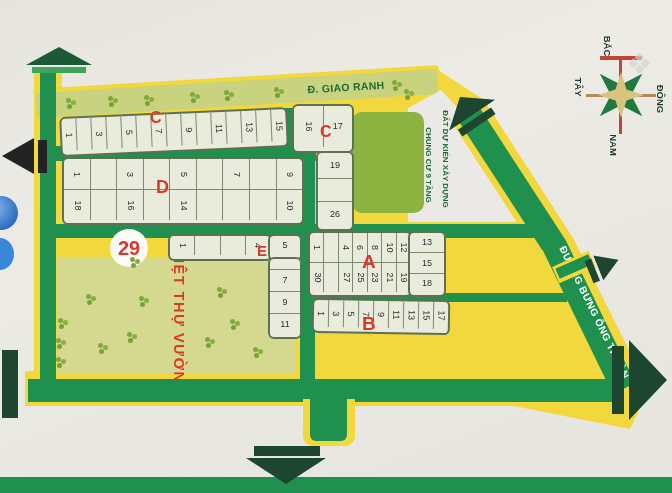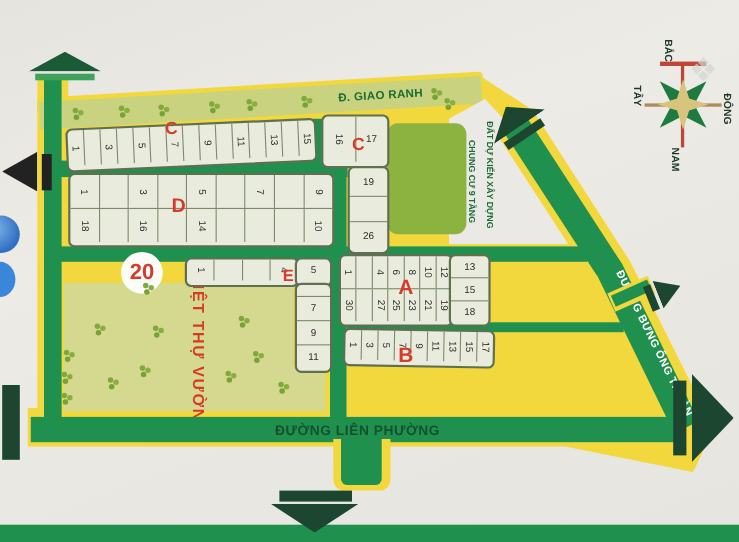--- a/index.html
+++ b/index.html
@@ -69,29 +69,28 @@
   <div class="abs road" style="left:40px;top:146px;width:276px;height:15px;"></div>
   <div class="abs road" style="left:300px;top:146px;width:15px;height:247px;"></div>
   <div class="abs road" style="left:282px;top:108px;width:14px;height:42px;"></div>
   <div class="abs road" style="left:40px;top:224px;width:494px;height:14px;"></div>
   <div class="abs road" style="left:315px;top:293px;width:252px;height:9px;"></div>
 
   <div class="abs garden"></div>
   <div class="abs vtext" style="left:114px;top:302px;width:128px;height:18px;color:var(--red);font-weight:bold;font-size:14.5px;letter-spacing:1.5px;text-align:center;white-space:nowrap;">BIỆT THỰ VƯỜN</div>
 
   <div class="abs road" style="left:28px;top:379px;width:590px;height:23px;"></div>
-  <div class="abs" style="left:250px;top:384px;width:150px;font-size:12.5px;font-weight:bold;color:var(--lp_text);letter-spacing:.5px;text-align:center;white-space:nowrap;">ĐƯỜNG LIÊN PHƯỜNG</div>
 
   <div class="abs yellow" style="left:303px;top:399px;width:52px;height:47px;border-radius:0 0 10px 10px;"></div>
   <div class="abs road" style="left:310px;top:399px;width:37px;height:42px;border-radius:0 0 6px 6px;"></div>
 
   <div class="abs road" style="left:0px;top:477px;width:672px;height:16px;"></div>
 
   <div class="abs badge35">
-      <span>20</span>
+      <span>29</span>
     </div>
 
   <div>
     <div class="abs" style="left:600px;top:56px;width:42px;height:4px;background:#bf4537;"></div>
     <div class="abs" style="left:619px;top:58px;width:3px;height:76px;background:#bf4537;"></div>
     <div class="abs" style="left:586px;top:94px;width:70px;height:3px;background:#b08a5f;"></div>
     <div class="abs star" style="left:591px;top:65px;width:60px;height:60px;background:#1e7a3e;transform:rotate(45deg);"></div>
     <div class="abs star" style="left:598px;top:72px;width:46px;height:46px;background:#d8c47c;"></div>
     <div class="abs vtext" style="left:590px;top:40px;width:34px;height:12px;font-size:9.5px;font-weight:bold;color:#1d3a28;text-align:center;">BẮC</div>
     <div class="abs vtext" style="left:643px;top:93px;width:34px;height:12px;font-size:9.5px;font-weight:bold;color:#1d3a28;text-align:center;">ĐÔNG</div>

